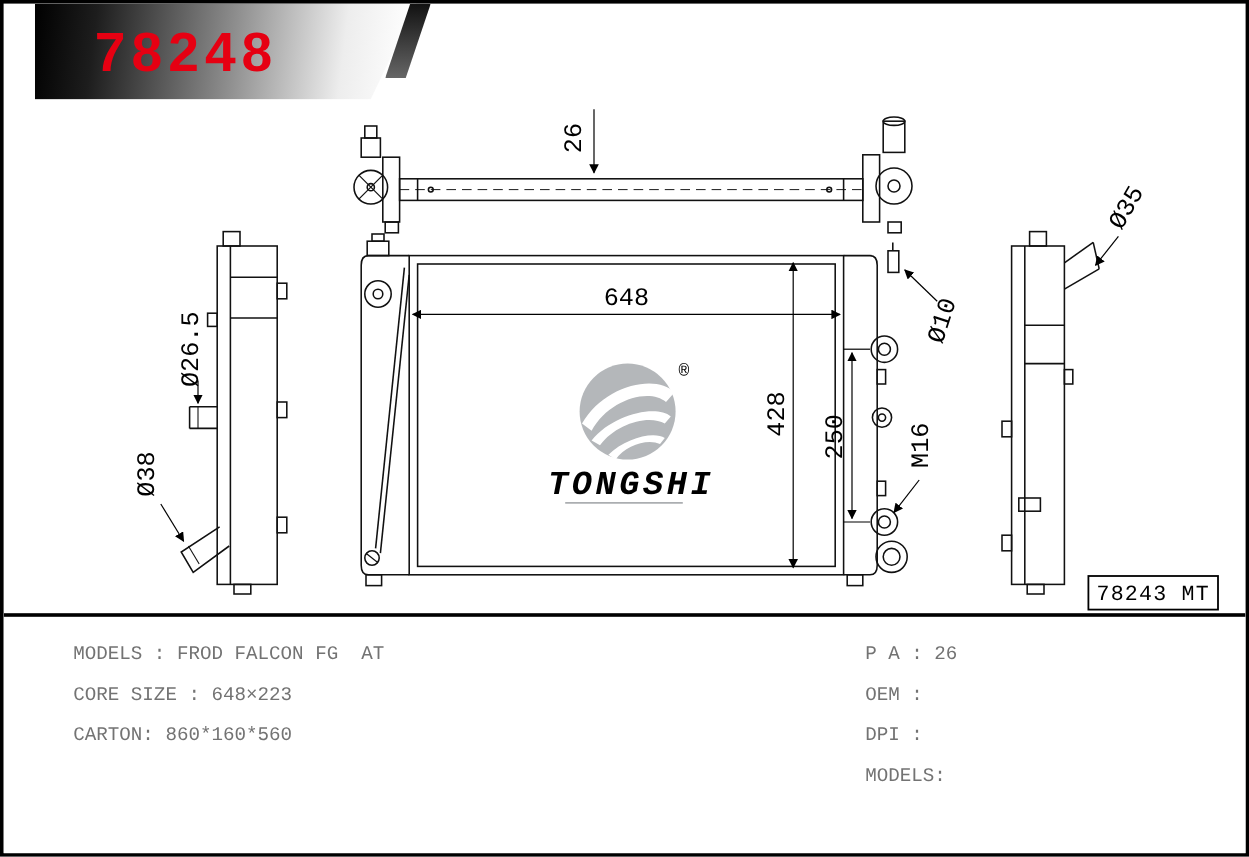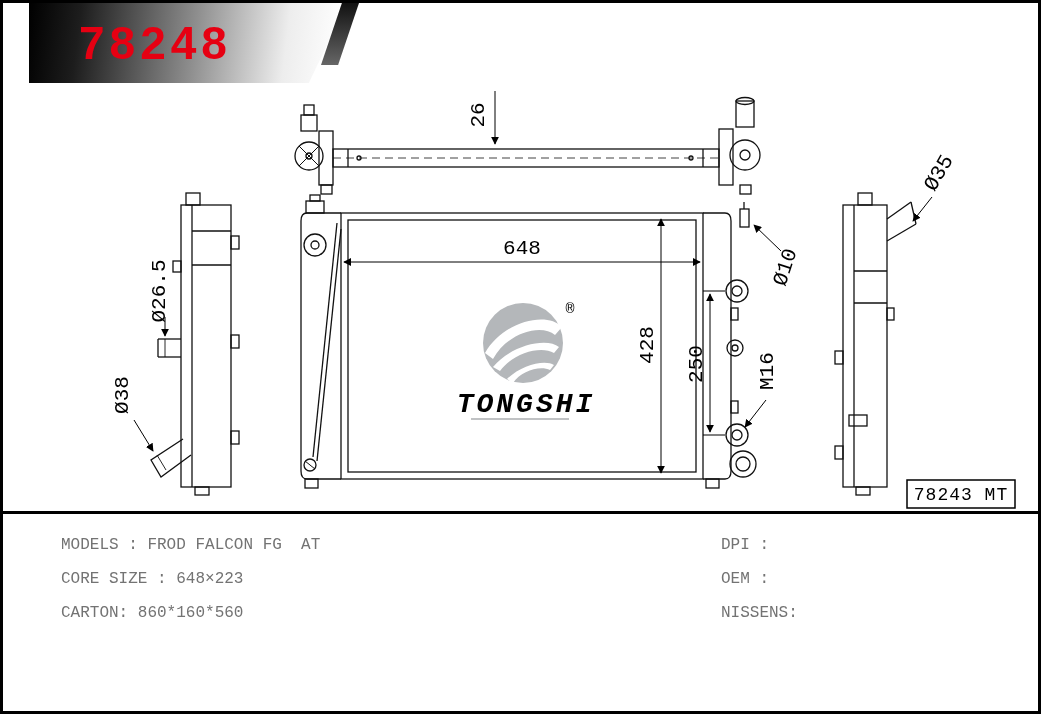--- a/index.html
+++ b/index.html
@@ -232,19 +232,20 @@
   </div>
   <div class="badge-edge"></div>
 
   <div class="specs">
     <div class="col col-left">
       <div class="spec-line">MODELS : FROD FALCON FG  AT</div>
       <div class="spec-line">CORE SIZE : 648×223</div>
       <div class="spec-line">CARTON: 860*160*560</div>
     </div>
     <div class="col col-right">
+      <div class="spec-line">P A : 26</div>
+      <div class="spec-line">OEM :</div>
       <div class="spec-line">DPI :</div>
-      <div class="spec-line">OEM :</div>
-      <div class="spec-line">NISSENS:</div>
+      <div class="spec-line">MODELS:</div>
     </div>
   </div>
 
 </div>
 
 </body></html>

